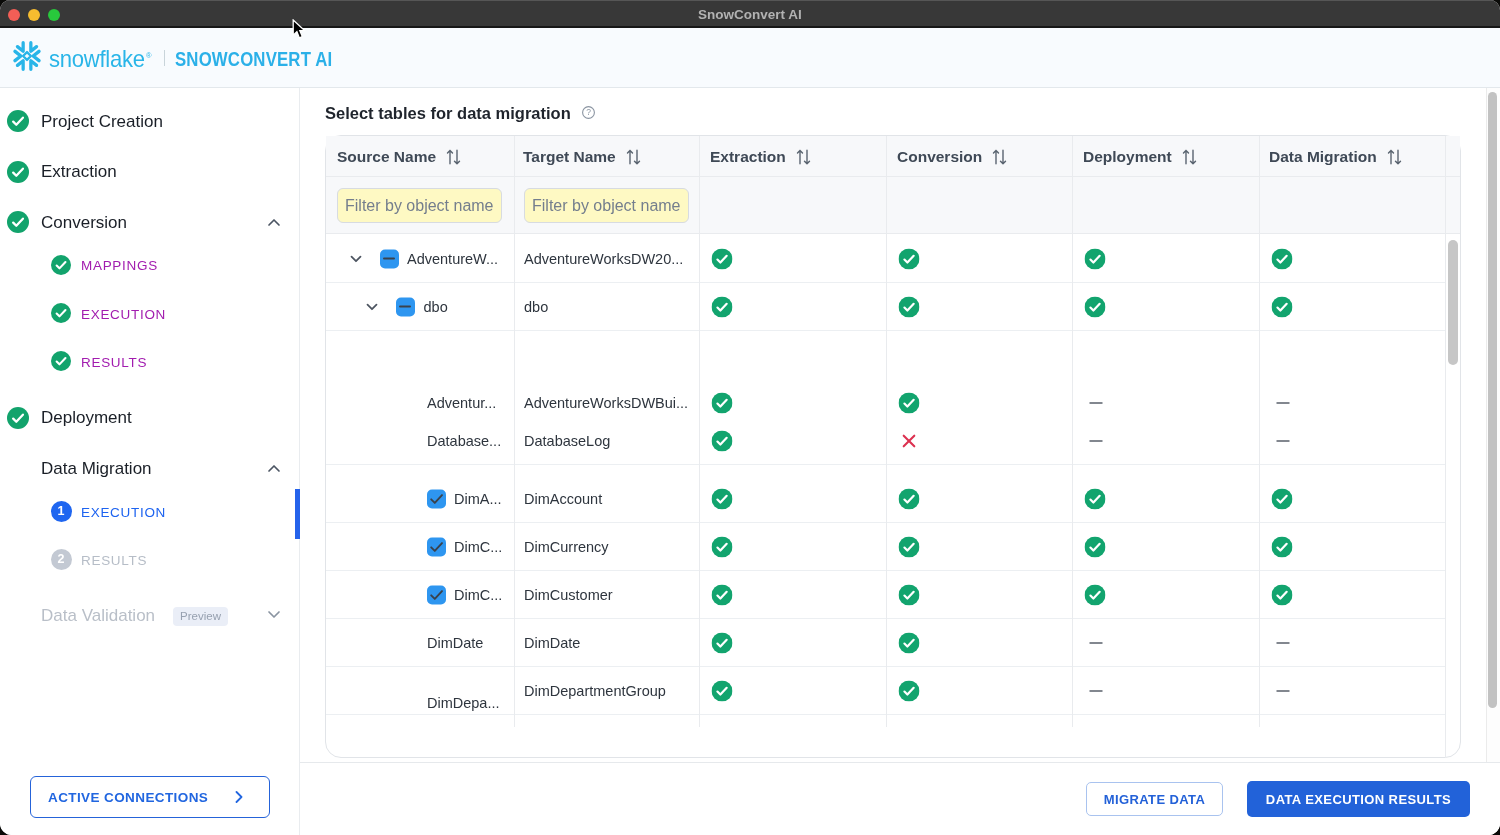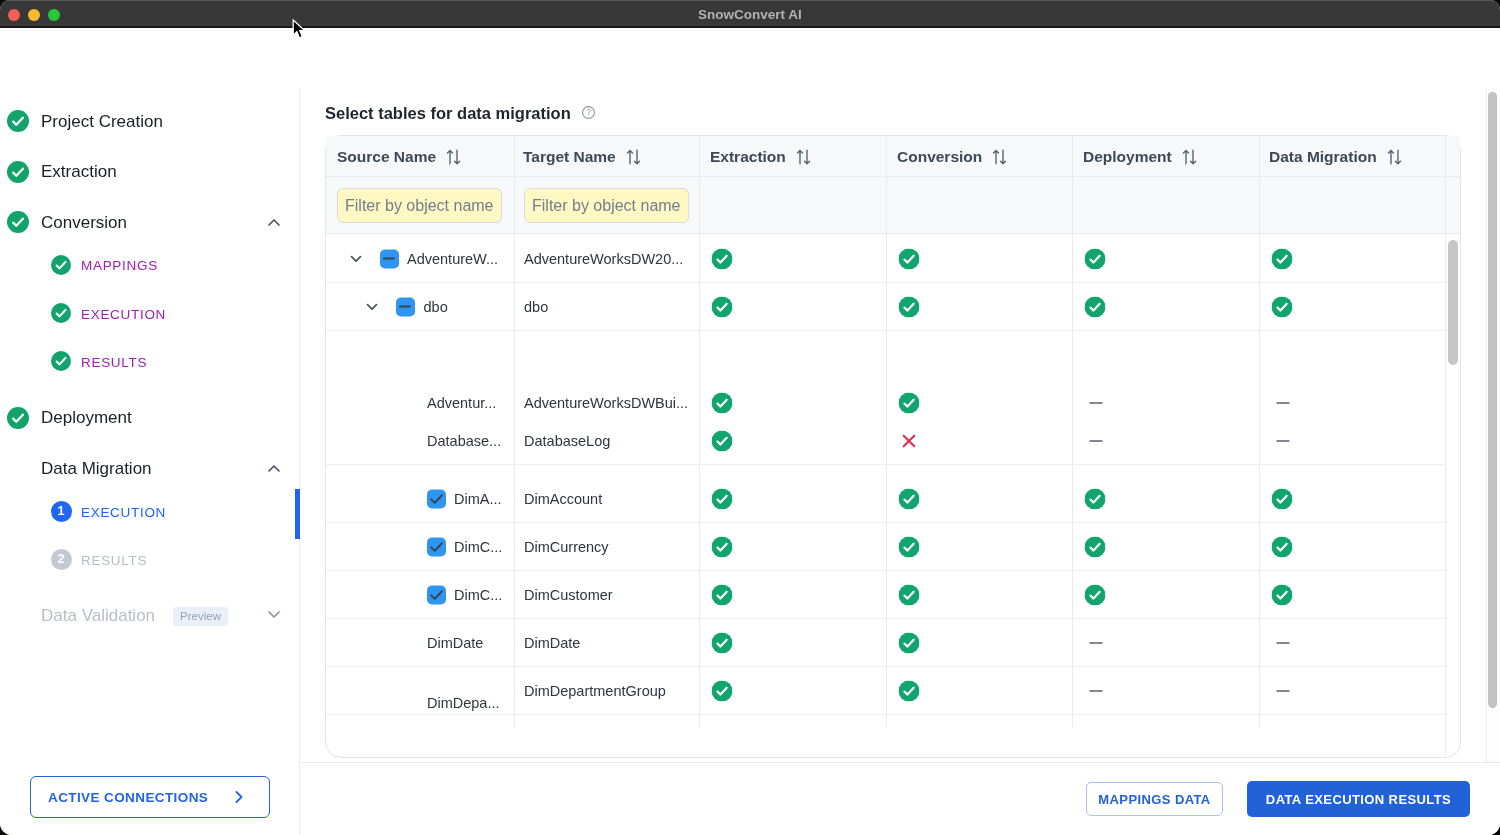--- a/index.html
+++ b/index.html
@@ -47,20 +47,35 @@
 <body>
 <div class="window">
 
   <div class="titlebar">
     <div class="title">SnowConvert AI</div>
     <div class="tl" style="left:8px;  background:#f35e56;"></div>
     <div class="tl" style="left:28px; background:#f6bc2f;"></div>
     <div class="tl" style="left:48px; background:#28c83c;"></div>
   </div>
 
+  <div class="appheader">
+    <svg class="abs" style="left:12px; top:13px;" width="30" height="30" viewBox="0 0 32 32">
+        <path d="M16 11.8 L20.2 16 L16 20.2 L11.8 16 Z" fill="none" stroke="#29b5e8" stroke-width="2.5" stroke-linejoin="round"></path>
+        <path d="M3.2 11 L9.4 16 L3.2 21" fill="none" stroke="#29b5e8" stroke-width="3.6" stroke-linecap="round" stroke-linejoin="round"></path>
+        <path d="M28.8 11 L22.6 16 L28.8 21" fill="none" stroke="#29b5e8" stroke-width="3.6" stroke-linecap="round" stroke-linejoin="round"></path>
+        <path d="M5.8 6 L11.9 10.9 L11.9 1.8" fill="none" stroke="#29b5e8" stroke-width="3.5" stroke-linecap="round" stroke-linejoin="round"></path>
+        <path d="M26.2 6 L20.1 10.9 L20.1 1.8" fill="none" stroke="#29b5e8" stroke-width="3.5" stroke-linecap="round" stroke-linejoin="round"></path>
+        <path d="M5.8 26 L11.9 21.1 L11.9 30.2" fill="none" stroke="#29b5e8" stroke-width="3.5" stroke-linecap="round" stroke-linejoin="round"></path>
+        <path d="M26.2 26 L20.1 21.1 L20.1 30.2" fill="none" stroke="#29b5e8" stroke-width="3.5" stroke-linecap="round" stroke-linejoin="round"></path>
+      </svg>
+    <div class="abs" style="left:49px; top:19px; font-size:24px; color:#29b5e8; letter-spacing:-0.3px; transform:scaleX(0.92); transform-origin:left top; line-height:1;">snowflake</div>
+    <div class="abs" style="left:146px; top:22.5px; font-size:7.5px; color:#29b5e8;">®</div>
+    <div class="abs" style="left:164px; top:22px; width:1px; height:16px; background:#c9d4da;"></div>
+    <div class="abs" style="left:175px; top:22px; font-size:19.5px; font-weight:bold; color:#2bb0e8; letter-spacing:0.2px; transform:scaleX(0.86); transform-origin:left top; line-height:1;">SNOWCONVERT AI</div>
+  </div>
 
   <div class="sidebar" id="sidebar">
 
     <svg class="abs gchk" style="left:7px; top:22px;" width="22" height="22" viewBox="0 0 22 22">
         <circle cx="11" cy="11" r="11" fill="#12a36c"></circle>
         <path d="M6.2 11.6l3.1 3.1 6.6-7" stroke="#fff" stroke-width="2.3" fill="none" stroke-linecap="round" stroke-linejoin="round"></path>
       </svg>
     <div class="nav-main" style="top:33.5px;">Project Creation</div>
 
     <svg class="abs gchk" style="left:7px; top:72.5px;" width="22" height="22" viewBox="0 0 22 22">
@@ -348,21 +363,21 @@
           <path d="M6.2 11.6l3.1 3.1 6.6-7" stroke="#fff" stroke-width="2.3" fill="none" stroke-linecap="round" stroke-linejoin="round"></path>
         </svg>
         <div class="dash" style="left:769.5px;"></div>
         <div class="dash" style="left:956.5px;"></div>
       </div>
 
     <div class="abs" style="left:1122px; top:104px; width:10px; height:125px; background:#c6c6c6; border-radius:5px;"></div>
   </div>
 
   <div class="bottombar"></div>
-  <div class="btn-outline" style="left:1086px; top:782px; width:137px; height:34px;">MAPPINGS DATA</div>
+  <div class="btn-outline" style="left:1086px; top:782px; width:137px; height:34px;">MIGRATE DATA</div>
   <div class="btn-fill" style="left:1247px; top:781px; width:223px; height:36px;">DATA EXECUTION RESULTS</div>
 
   <div class="abs" style="left:1486px; top:88px; width:14px; height:674px; background:#fdfdfd; border-left:1px solid #ebebeb;"></div>
   <div class="abs" style="left:1488px; top:92px; width:9px; height:616px; background:#c2c2c2; border-radius:5px;"></div>
 
   <svg class="abs" style="left:292px; top:19px;" width="14" height="22" viewBox="0 0 14 22">
     <path d="M1.2 1 L1.2 16.2 L4.9 12.7 L7.4 18.9 L10.3 17.6 L7.8 11.6 L12.6 11.6 Z" fill="#000" stroke="#fff" stroke-width="1.3"></path>
   </svg>
 </div>
 

